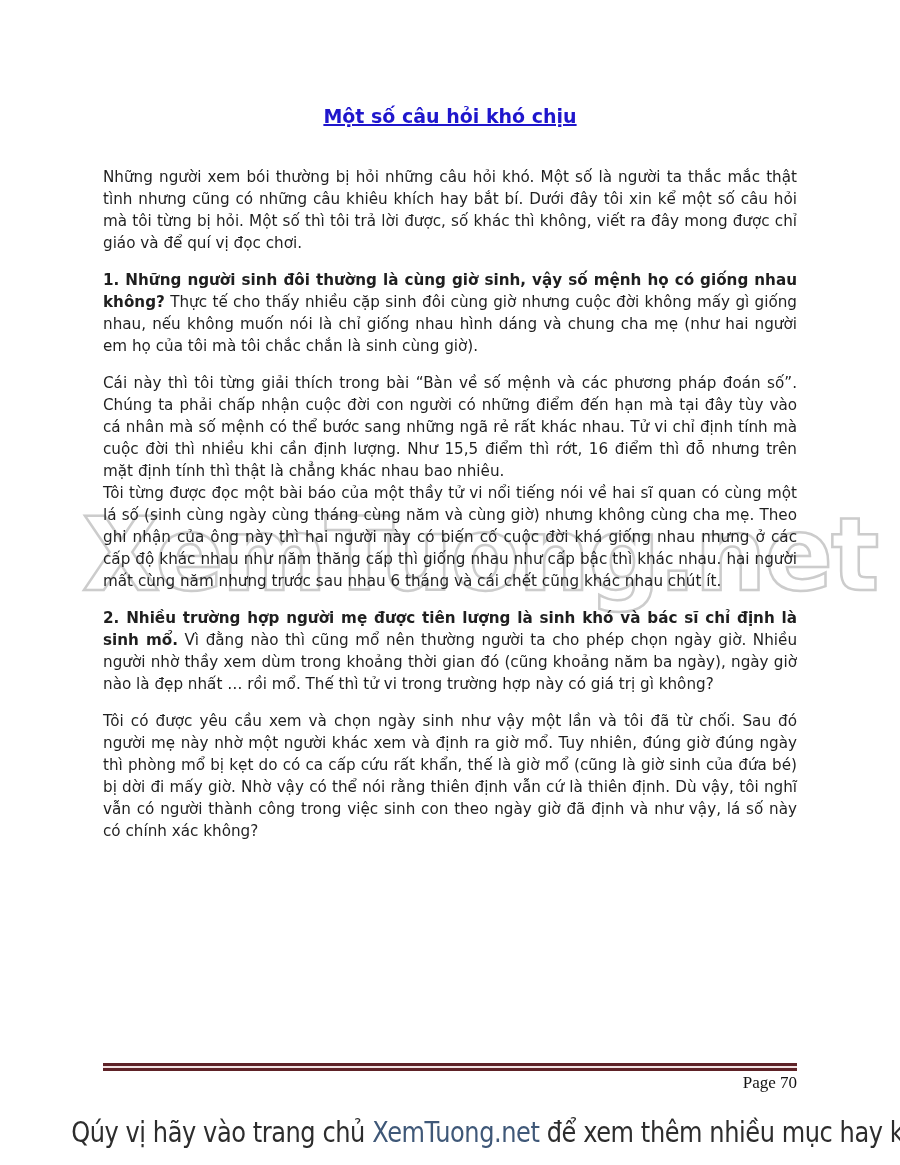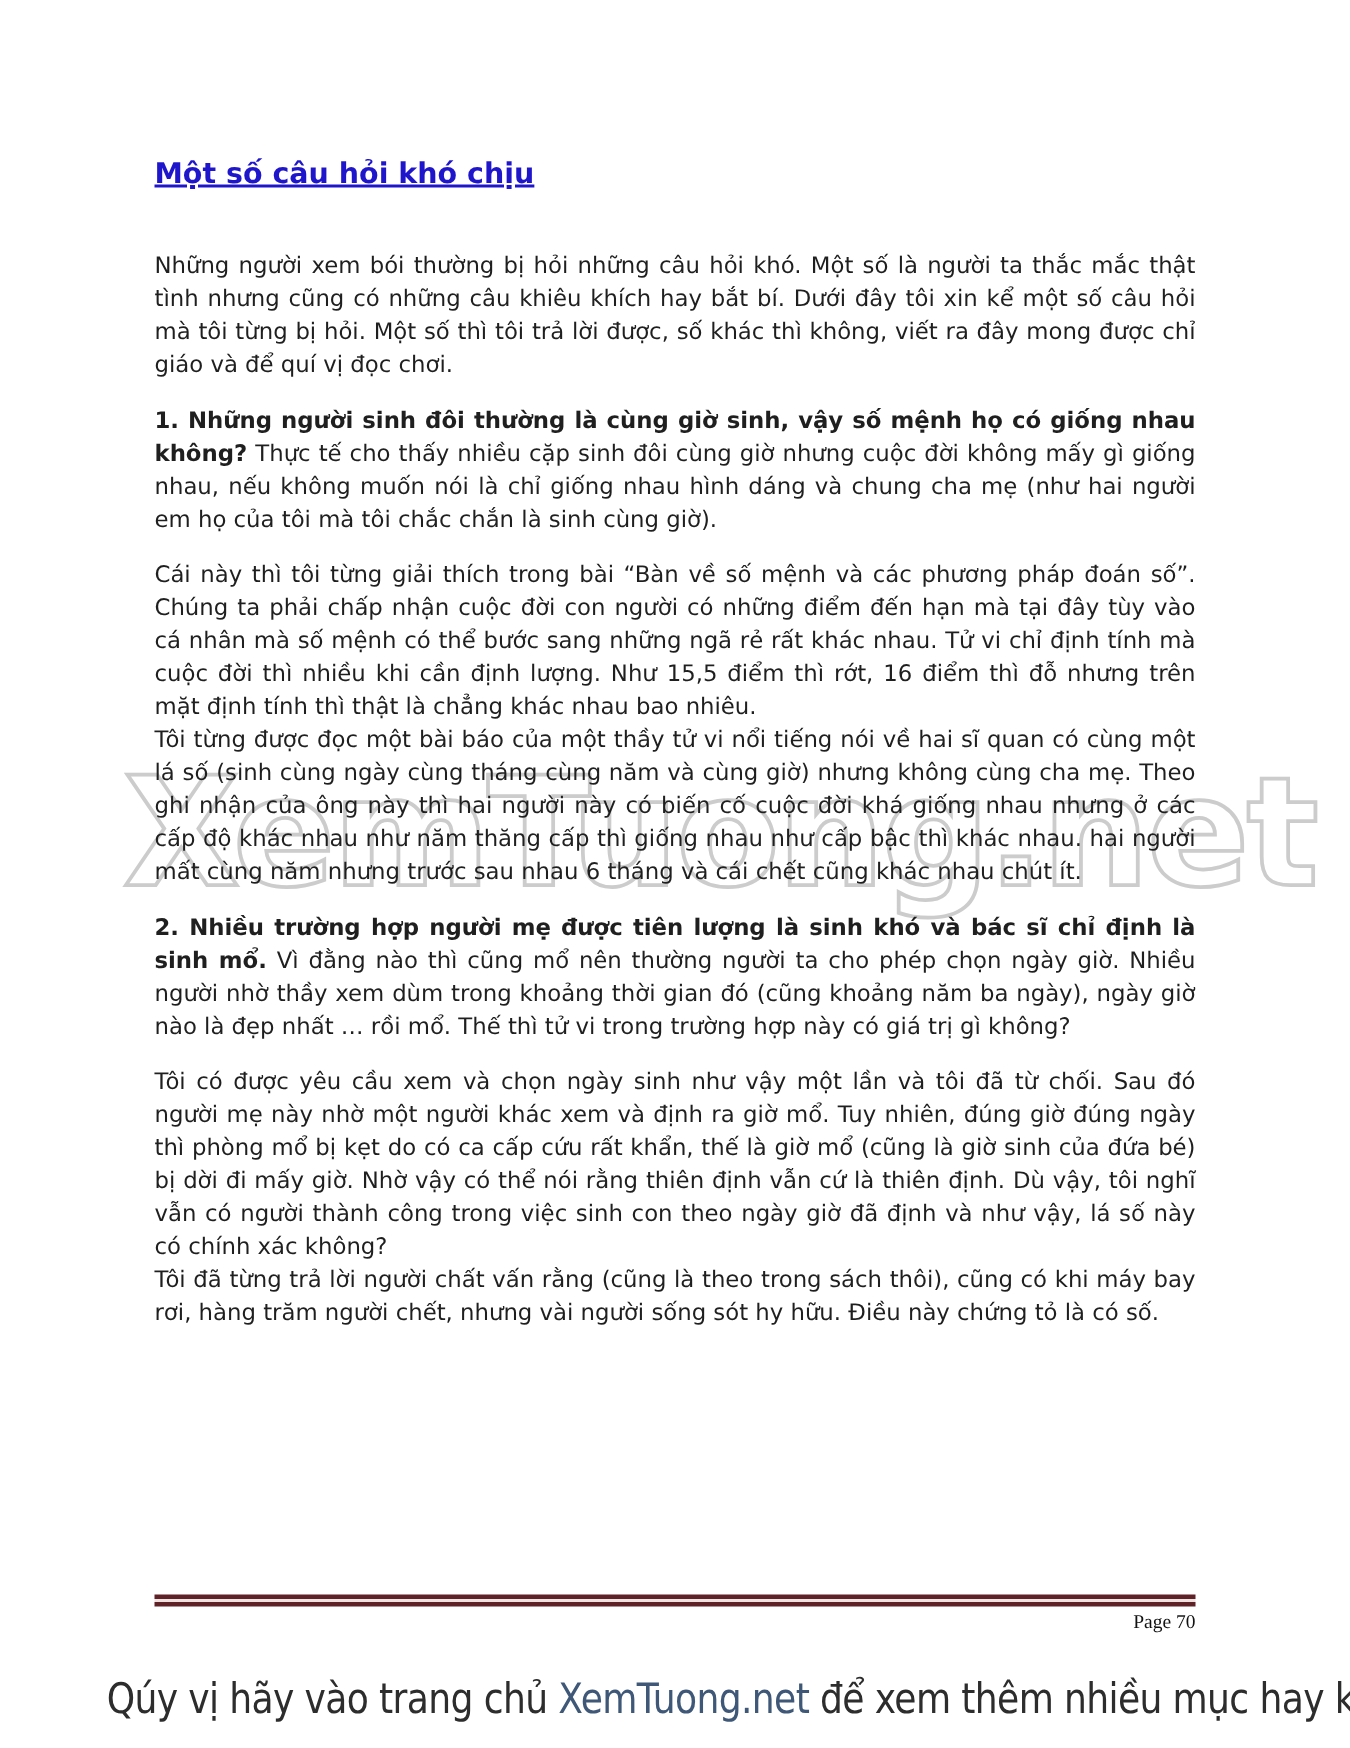--- a/index.html
+++ b/index.html
@@ -24,21 +24,21 @@
   .doc-title {
     color: #1f16cc;
     font-weight: bold;
     font-size: 19px;
     line-height: 24px;
     text-decoration: underline;
     text-decoration-thickness: 2px;
     margin: 0 0 20px 0;
     display: inline-block;
   }
-  .title-row { margin: 0 0 18px 0; }
+  .title-row { margin: 0 0 18px 0; text-align: center; }
 
   .para {
     margin: 0 0 15px 0;
     text-align: justify;
     text-justify: inter-word;
   }
   .para.tight { margin-bottom: 0; }
   .para b { font-weight: bold; }
 
   .watermark {
@@ -63,21 +63,21 @@
   }
   .footer-rule .line-thin  { height: 3px; background: #5e2227; }
   .footer-rule .line-gap   { height: 2px; background: #f1e2e2; }
   .footer-rule .line-thick { height: 3px; background: #5e2227; }
 
   .page-number {
     position: absolute;
     right: 103px; top: 1073px;
     z-index: 2;
     font-family: "Liberation Serif", "DejaVu Serif", serif;
-    font-size: 13px;
+    font-size: 17px;
     color: #121212;
   }
 
   .banner {
     position: absolute;
     left: 0; top: 1116px;
     width: 900px;
     text-align: center;
     z-index: 2;
   }
@@ -113,21 +113,20 @@
 
   <p class="para tight">Cái này thì tôi từng giải thích trong bài “Bàn về số mệnh và các phương pháp đoán số”. Chúng ta phải chấp nhận cuộc đời con người có những điểm đến hạn mà tại đây tùy vào cá nhân mà số mệnh có thể bước sang những ngã rẻ rất khác nhau. Tử vi chỉ định tính mà cuộc đời thì nhiều khi cần định lượng. Như 15,5 điểm thì rớt, 16 điểm thì đỗ nhưng trên mặt định tính thì thật là chẳng khác nhau bao nhiêu.</p>
   <p class="para">Tôi từng được đọc một bài báo của một thầy tử vi nổi tiếng nói về hai sĩ quan có cùng một lá số (sinh cùng ngày cùng tháng cùng năm và cùng giờ) nhưng không cùng cha mẹ. Theo ghi nhận của ông này thì hai người này có biến cố cuộc đời khá giống nhau nhưng ở các cấp độ khác nhau như năm thăng cấp thì giống nhau như cấp bậc thì khác nhau. hai người mất cùng năm nhưng trước sau nhau 6 tháng và cái chết cũng khác nhau chút ít.</p>
 
 
   <p class="para"><b>2. Nhiều trường hợp người mẹ được tiên lượng là sinh khó và bác sĩ chỉ định là sinh mổ.</b> <span>Vì đằng nào thì cũng mổ nên thường người ta cho phép chọn ngày giờ. Nhiều người nhờ thầy xem dùm trong khoảng thời gian đó (cũng khoảng năm ba ngày), ngày giờ nào là đẹp nhất … rồi mổ. Thế thì tử vi trong trường hợp này có giá trị gì không?</span></p>
 
   <p class="para tight">Tôi có được yêu cầu xem và chọn ngày sinh như vậy một lần và tôi đã từ chối. Sau đó người mẹ này nhờ một người khác xem và định ra giờ mổ. Tuy nhiên, đúng giờ đúng ngày thì phòng mổ bị kẹt do có ca cấp cứu rất khẩn, thế là giờ mổ (cũng là giờ sinh của đứa bé) bị dời đi mấy giờ. Nhờ vậy có thể nói rằng thiên định vẫn cứ là thiên định. Dù vậy, tôi nghĩ vẫn có người thành công trong việc sinh con theo ngày giờ đã định và như vậy, lá số này có chính xác không?</p>
 
 
-  <p class="para">Tôi đã từng trả lời người chất vấn rằng (cũng là theo trong sách thôi), cũng có khi máy bay rơi, hàng trăm người chết, nhưng vài người sống sót hy hữu. Điều này chứng tỏ là có số.</p>
 </div>
 
 <div class="footer-rule">
   <div class="line-thin"></div>
   <div class="line-gap"></div>
   <div class="line-thick"></div>
 </div>
 
 <div class="page-number">Page 70</div>
 

